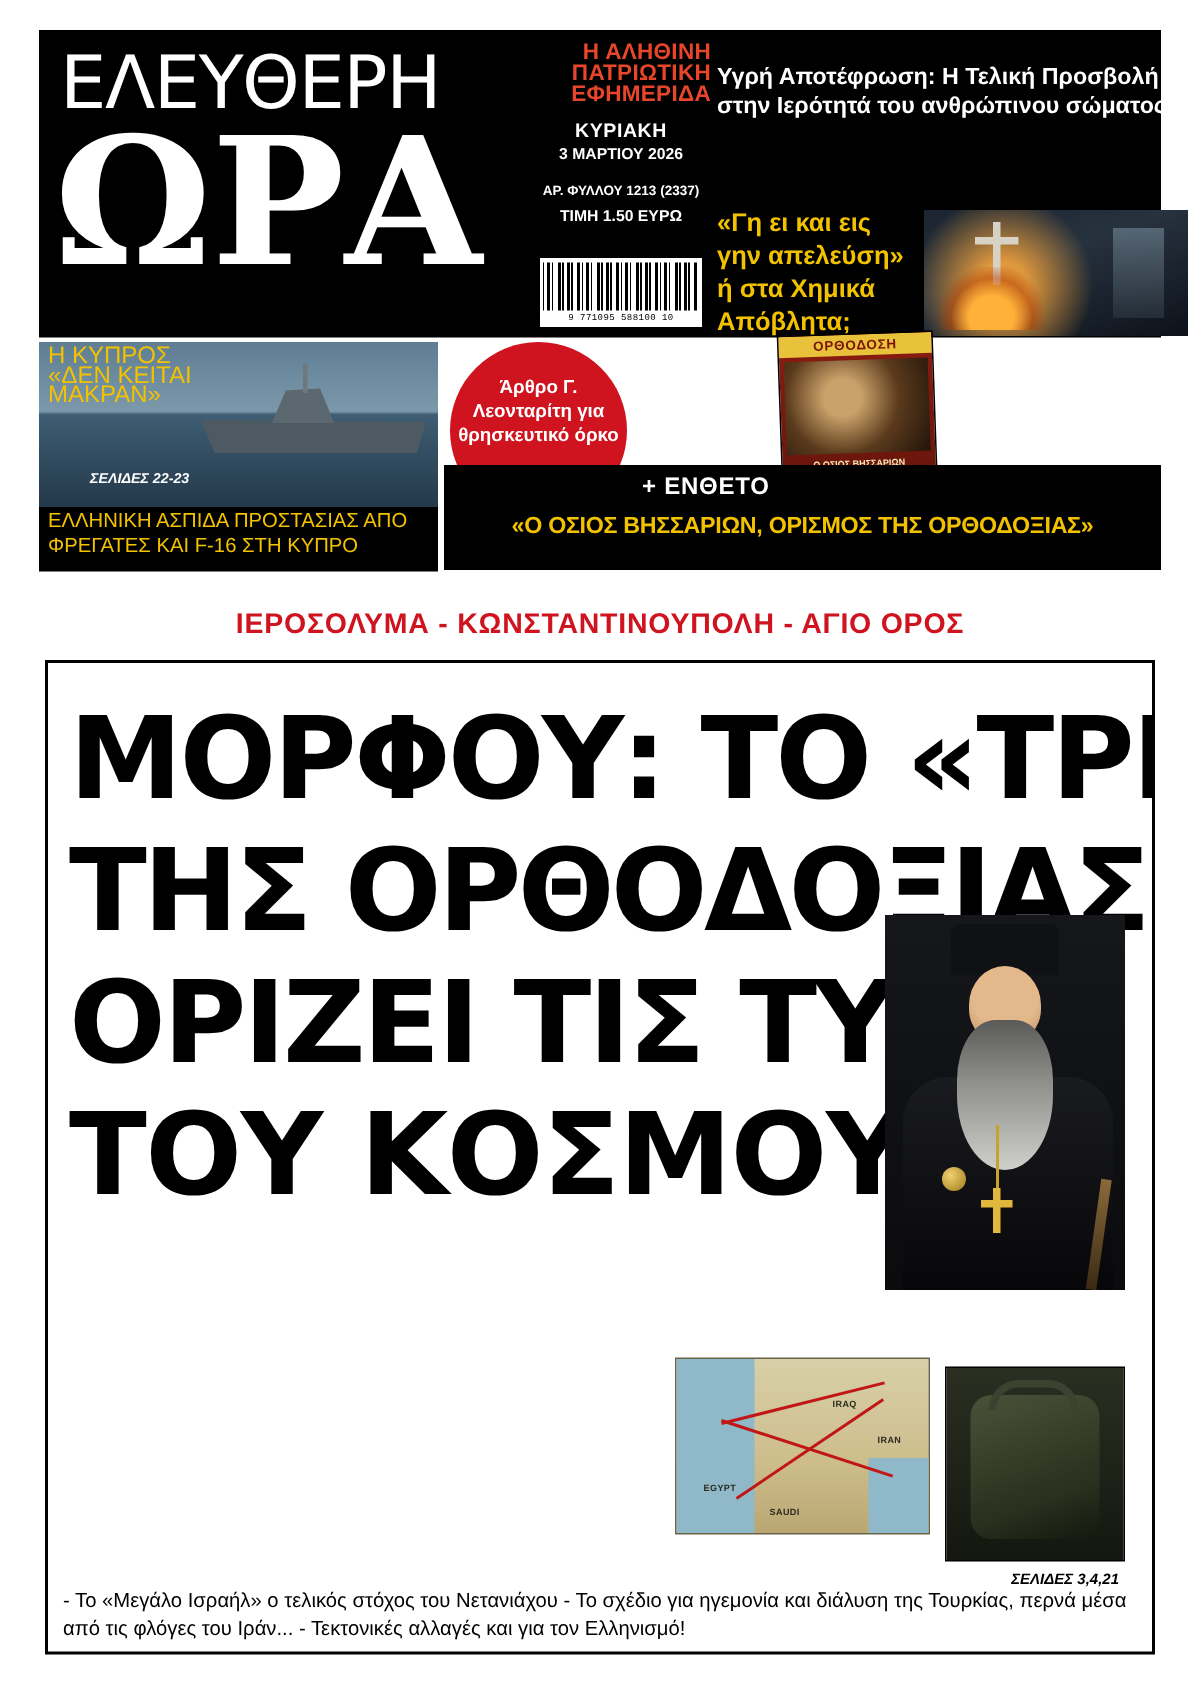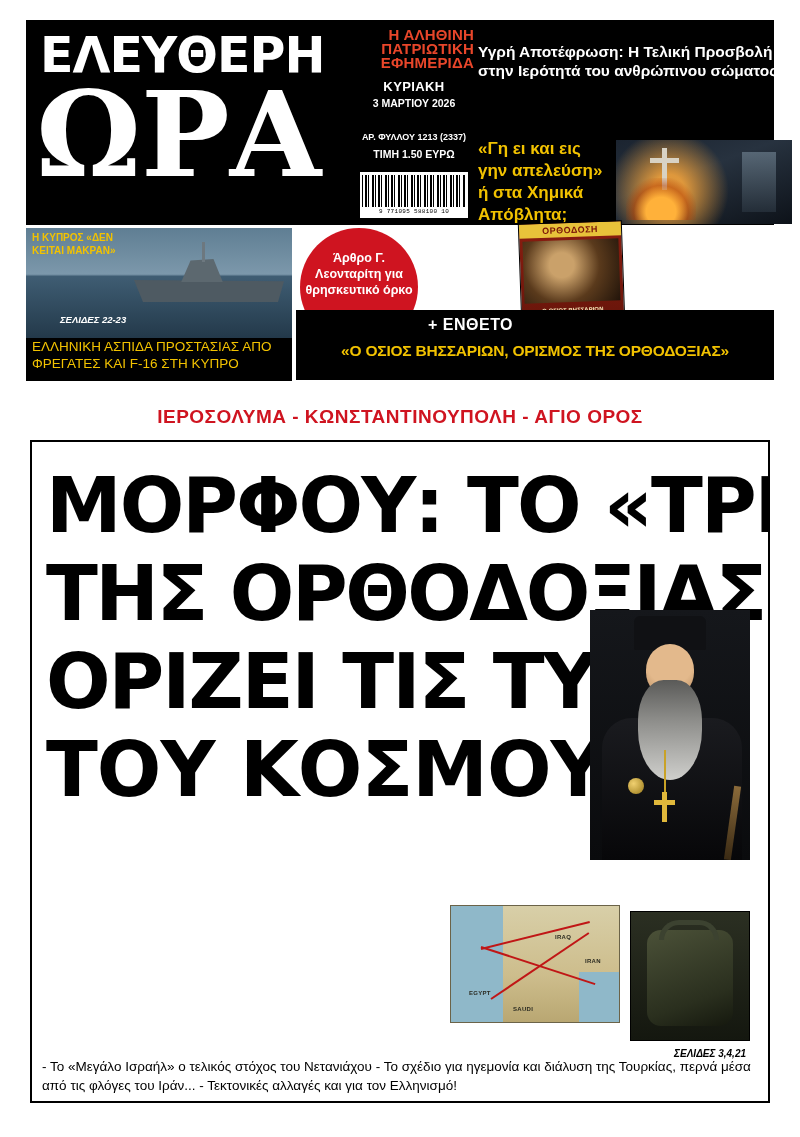--- a/index.html
+++ b/index.html
@@ -27,21 +27,21 @@
     position: absolute;
     left: 6px; top: 4px;
     width: 320px; height: 196px;
     color: #ffffff;
   }
   .logo-eleftheri {
     position: absolute;
     left: 8px; top: 6px;
     width: 306px;
     font-size: 49px;
-    font-weight: bold;
+    font-weight: normal;
     letter-spacing: -1px;
     line-height: 52px;
     color: #ffffff;
     white-space: nowrap;
     font-family: "DejaVu Sans", sans-serif;
   }
   .logo-ora {
     position: absolute;
     left: 4px; top: 52px;
     width: 310px;
@@ -75,21 +75,21 @@
     letter-spacing: .4px;
   }
   .mi-date {
     font-size: 10.5px;
     font-weight: bold;
     margin-top: 3px;
   }
   .mi-issue {
     font-size: 9px;
     font-weight: bold;
-    margin-top: 23px;
+    margin-top: 13px;
   }
   .mi-price {
     font-size: 10.5px;
     font-weight: bold;
     margin-top: 6px;
   }
   .barcode {
     position: absolute;
     left: 334px; top: 152px;
     width: 108px; height: 46px;
@@ -203,22 +203,22 @@
     left: 26px; top: 228px;
     width: 266px; height: 153px;
     background: #000;
     overflow: hidden;
   }
   .ship-kicker {
     position: absolute;
     left: 6px; top: 3px;
     width: 106px;
     color: #f2c200;
-    font-size: 10px;
-    font-weight: bold;
+    font-size: 16px;
+    font-weight: normal;
     line-height: 13px;
   }
   .ship-photo {
     position: absolute;
     left: 0; top: 0;
     width: 266px; height: 110px;
     background:
       linear-gradient(180deg, #5f7e93 0%, #7c98ab 42%, #3f5d73 44%, #23394a 100%);
   }
   .ship-photo .hull {

